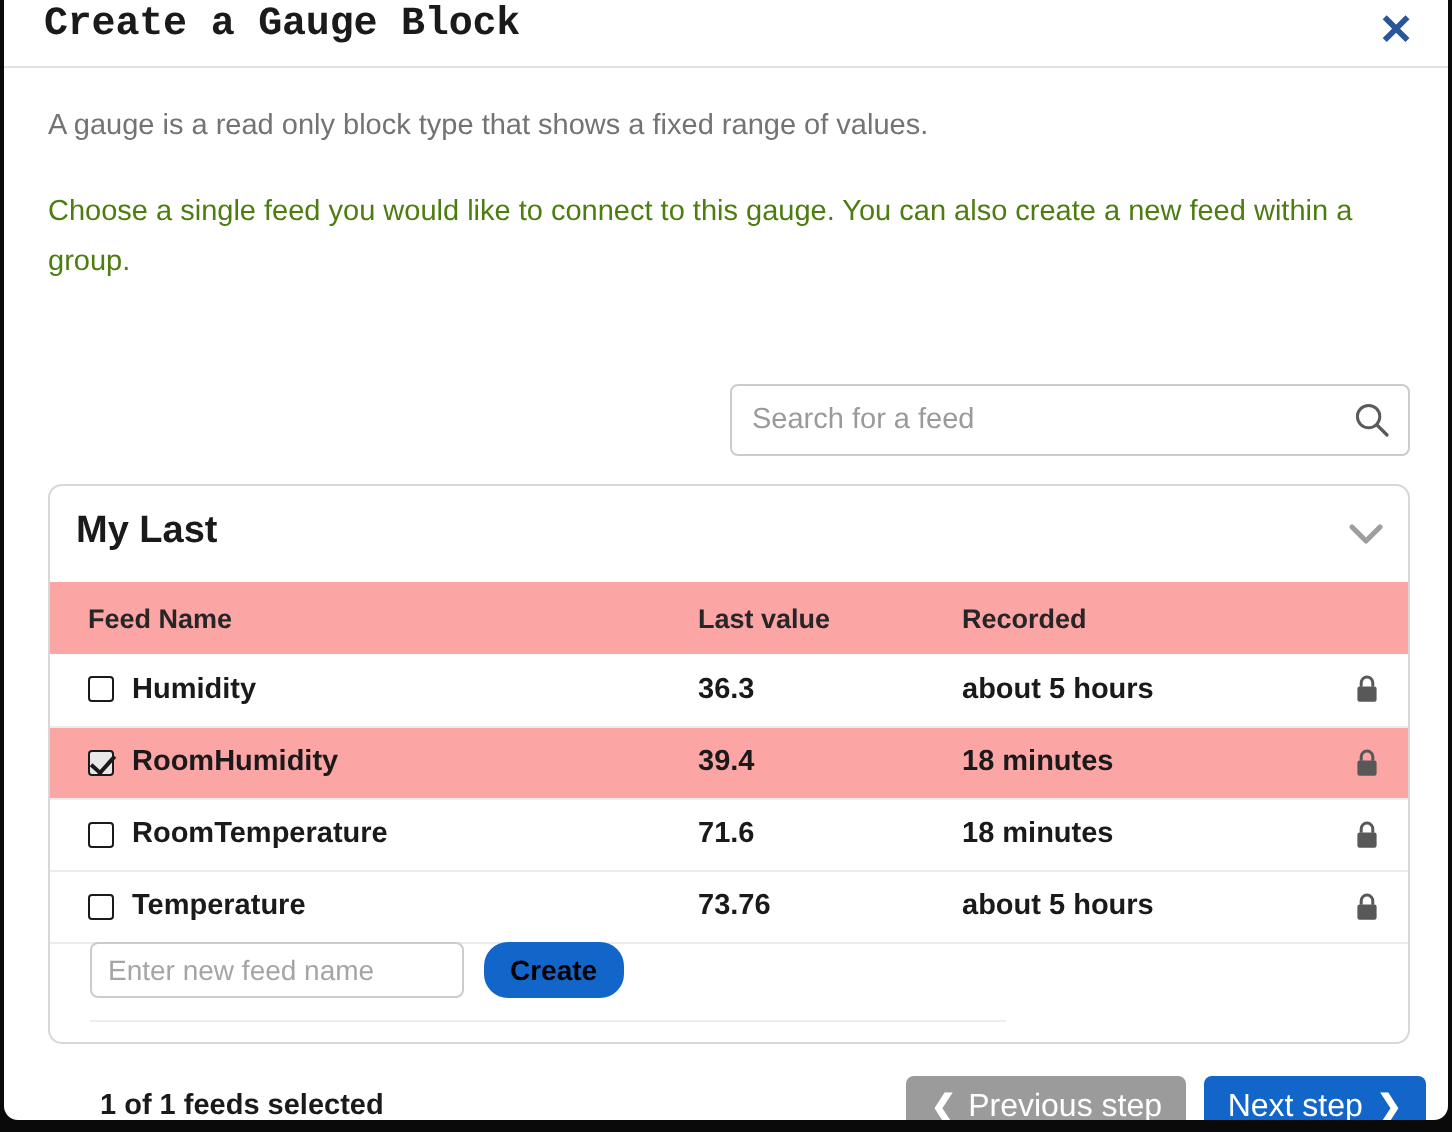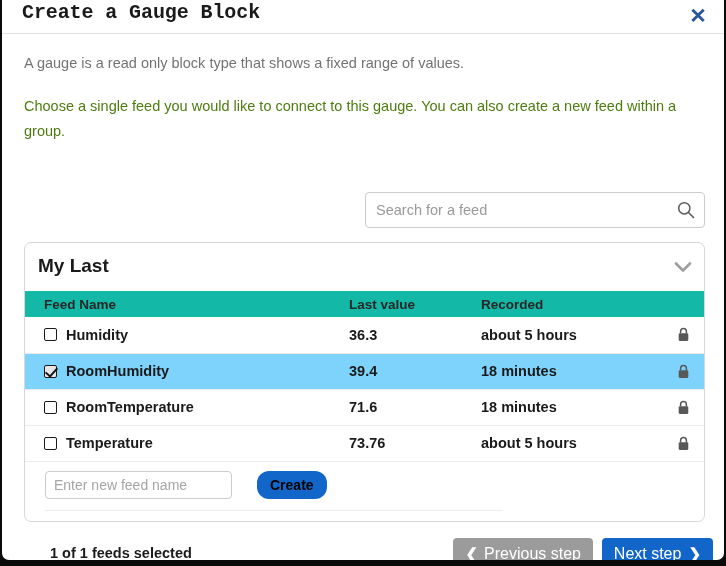--- a/index.html
+++ b/index.html
@@ -170,41 +170,41 @@
     cursor: pointer;
   }
 
   .feeds-table {
     width: 100%;
     border-collapse: collapse;
     table-layout: fixed;
   }
 
   .feeds-table thead th {
-    background: #14b8a6;
+    background: #fca5a5;
     font-size: 13.5px;
     font-weight: bold;
     color: #262626;
     text-align: left;
-    height: 26px;
+    height: 36px;
     padding: 0;
     vertical-align: middle;
   }
 
   .col-name  { width: 305px; padding-left: 19px !important; }
   .col-value { width: 132px; }
   .col-rec   { width: 190px; }
   .col-lock  { width: 52px; }
 
   .feeds-table tbody tr {
     height: 36px;
     border-bottom: 1px solid #ececec;
   }
   .feeds-table tbody tr.selected {
-    background: #7dd3fc;
+    background: #fca5a5;
   }
 
   .feeds-table tbody td {
     font-size: 14.5px;
     font-weight: bold;
     color: #1a1a1a;
     padding: 0;
     vertical-align: middle;
   }
 
@@ -249,21 +249,21 @@
     margin-left: 6px;
   }
 
   
   .create-row {
     position: absolute;
     left: 20px;
     top: 228px;
     display: flex;
     align-items: center;
-    gap: 25px;
+    gap: 10px;
   }
 
   .new-feed-input {
     width: 187px;
     height: 28px;
     border: 1px solid #cccccc;
     border-radius: 4px;
     padding: 0 8px;
     font-size: 14px;
     color: #333333;

